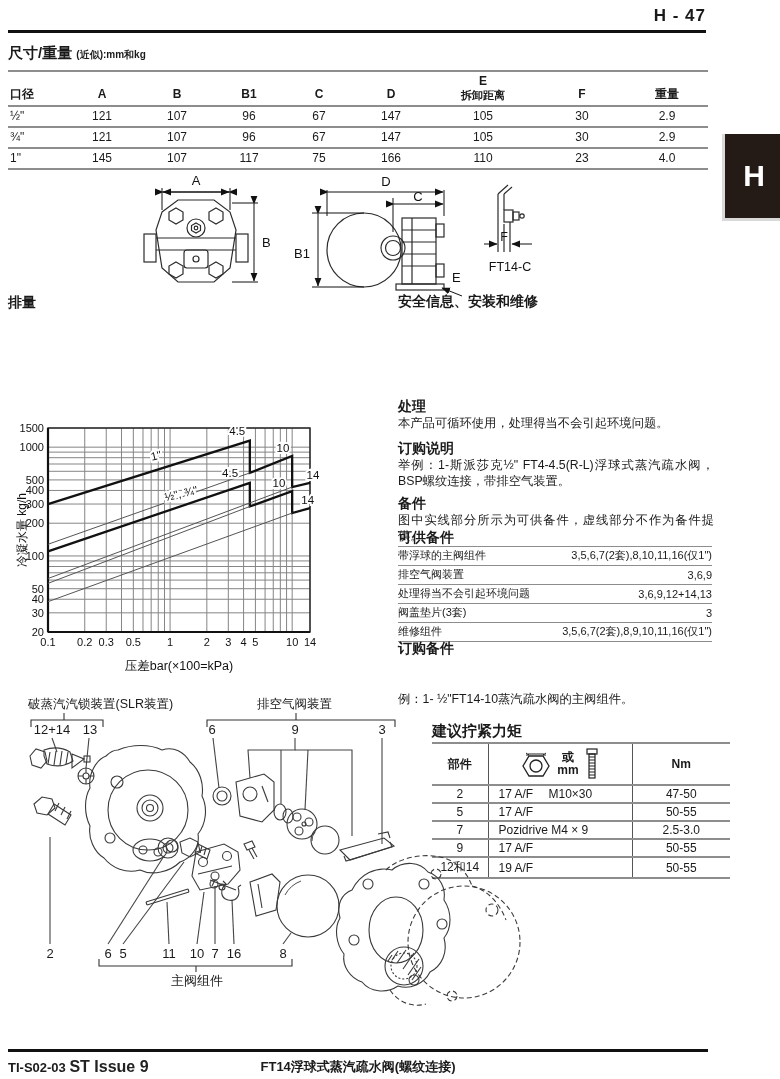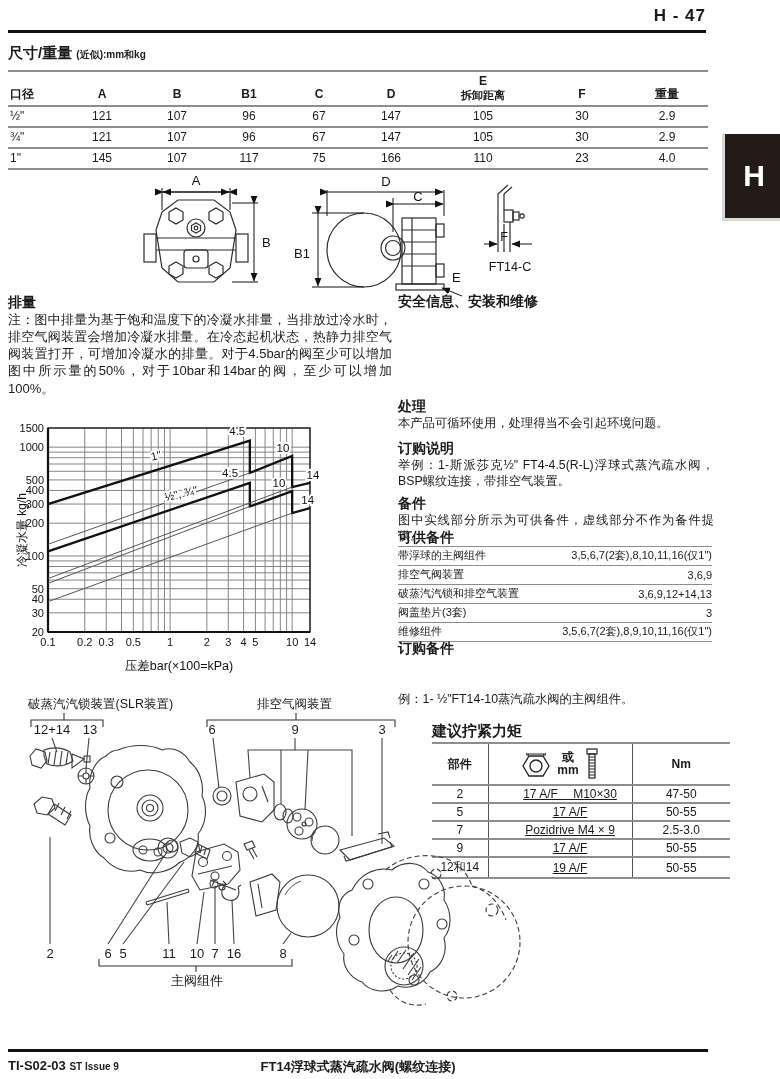--- a/index.html
+++ b/index.html
@@ -32,29 +32,29 @@
   
   #spares-table{left:398px;top:546px;width:314px;font-size:11px;table-layout:fixed;}
   #spares-table td{border-bottom:1.6px solid #8d8d8d;padding:1px 0 2px 0;white-space:nowrap;}
   #spares-table tr:first-child td{border-top:1.6px solid #8d8d8d;}
   #spares-table .sv{text-align:right;}
   
   #torque-table{left:432px;top:742px;width:298px;font-size:12px;table-layout:fixed;}
   #torque-table th,#torque-table td{border-bottom:2px solid #8d8d8d;text-align:center;padding:1px 0;}
   #torque-table thead th{border-top:2px solid #8d8d8d;height:38px;vertical-align:middle;}
   #torque-table .vline{border-left:1.6px solid #555;}
-  #torque-table td.spec{text-align:center;padding-left:20px;white-space:pre;text-decoration:underline;}
+  #torque-table td.spec{text-align:left;padding-left:10px;white-space:pre;}
   .nut-or{display:flex;align-items:center;justify-content:center;gap:6px;font-weight:bold;font-size:12px;line-height:1.1;}
   
   .dnum{position:absolute;font-size:13px;transform:translateX(-50%);white-space:nowrap;}
   .dlabel{position:absolute;font-size:12.5px;white-space:nowrap;}
   
   #footrule{left:8px;top:1049px;width:700px;height:3px;}
   #footer-left{left:8px;top:1058px;font-size:13px;}
-  #footer-left .iss{font-size:10px;font-weight:bold;color:#222;}
+  #footer-left .iss{font-size:16px;font-weight:bold;color:#222;}
   #footer-title{left:0;top:1058px;width:716px;text-align:center;font-size:13px;}
   svg{position:absolute;overflow:visible;}
   svg text{font-family:"Liberation Sans","DejaVu Sans",sans-serif;}
 </style>
 </head>
 <body>
 
 <div id="page">
 
   <div id="pgnum" class="abs b">H - 47</div>
@@ -206,21 +206,20 @@
     </g>
     <g stroke="#111" stroke-width="1" fill="none">
       <line x1="384" y1="72" x2="397" y2="72" marker-end="url(#ah)"></line>
       <line x1="432" y1="72" x2="412" y2="72" marker-end="url(#ah)"></line>
     </g>
     <text x="404" y="69" font-size="12.5" text-anchor="middle" fill="#111">F</text>
     <text x="410" y="99" font-size="12.5" text-anchor="middle" fill="#111">FT14-C</text>
   </svg>
 
   <div class="abs h1" style="left:8px;top:294px">排量</div>
-  <div class="abs body-txt" style="left:8px;top:311px;width:384px">注：图中排量为基于饱和温度下的冷凝水排量，当排放过冷水时，排空气阀装置会增加冷凝水排量。在冷态起机状态，热静力排空气阀装置打开，可增加冷凝水的排量。对于4.5bar的阀至少可以增加图中所示量的50%，对于10bar和14bar的阀，至少可以增加100%。</div>
 
   <div class="abs" id="chart-wrap" style="left:14px;top:418px;width:372px;height:272px"><svg width="372" height="272" viewBox="0 0 372 272" style="position: static;">
         <line x1="34" y1="10" x2="34" y2="214" stroke="#858585" stroke-width="1"></line>
         <line x1="70.74983857104218" y1="10" x2="70.74983857104218" y2="214" stroke="#858585" stroke-width="1"></line>
         <line x1="92.24711604265778" y1="10" x2="92.24711604265778" y2="214" stroke="#858585" stroke-width="1"></line>
         <line x1="107.49967714208434" y1="10" x2="107.49967714208434" y2="214" stroke="#858585" stroke-width="1"></line>
         <line x1="119.33048266067804" y1="10" x2="119.33048266067804" y2="214" stroke="#858585" stroke-width="1"></line>
         <line x1="128.99695461369993" y1="10" x2="128.99695461369993" y2="214" stroke="#858585" stroke-width="1"></line>
         <line x1="137.1698401972376" y1="10" x2="137.1698401972376" y2="214" stroke="#858585" stroke-width="1"></line>
         <line x1="144.24951571312647" y1="10" x2="144.24951571312647" y2="214" stroke="#858585" stroke-width="1"></line>
@@ -314,21 +313,21 @@
       <tbody>
         <tr>
           <td>带浮球的主阀组件</td>
           <td class="sv">3,5,6,7(2套),8,10,11,16(仅1")</td>
         </tr>
         <tr>
           <td>排空气阀装置</td>
           <td class="sv">3,6,9</td>
         </tr>
         <tr>
-          <td>破蒸汽汽锁和排空气装置</td>
+          <td>处理得当不会引起环境问题</td>
           <td class="sv">3,6,9,12+14,13</td>
         </tr>
         <tr>
           <td>阀盖垫片(3套)</td>
           <td class="sv">3</td>
         </tr>
         <tr>
           <td>维修组件</td>
           <td class="sv">3,5,6,7(2套),8,9,10,11,16(仅1")</td>
         </tr>

